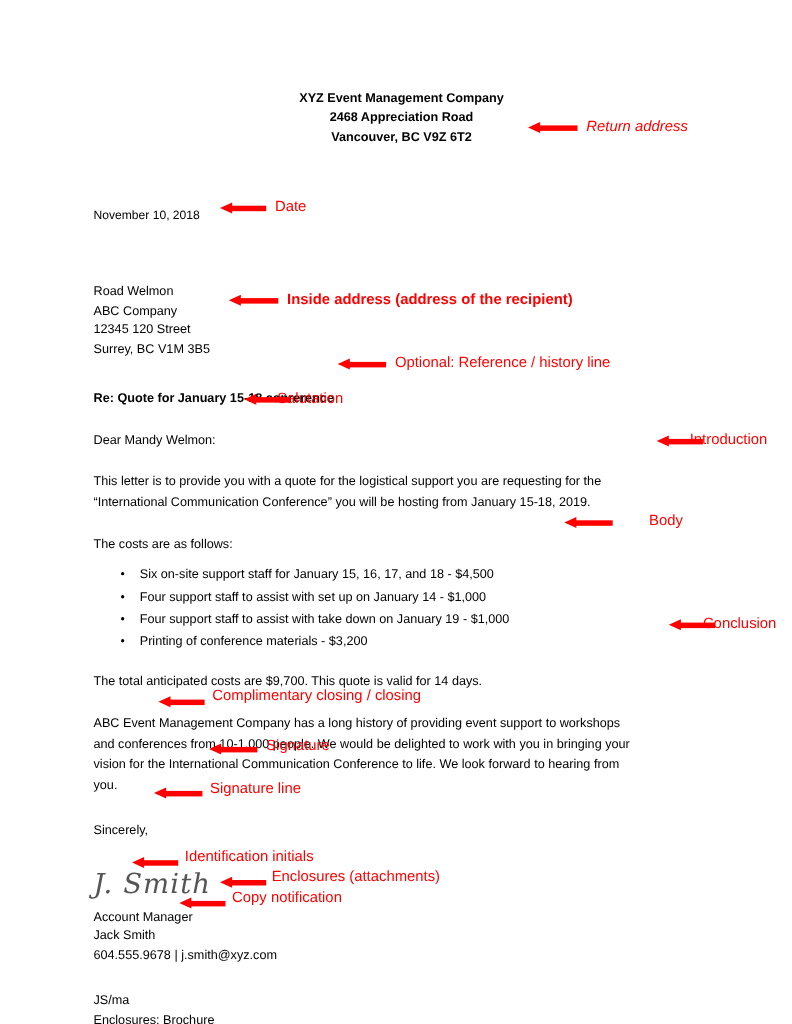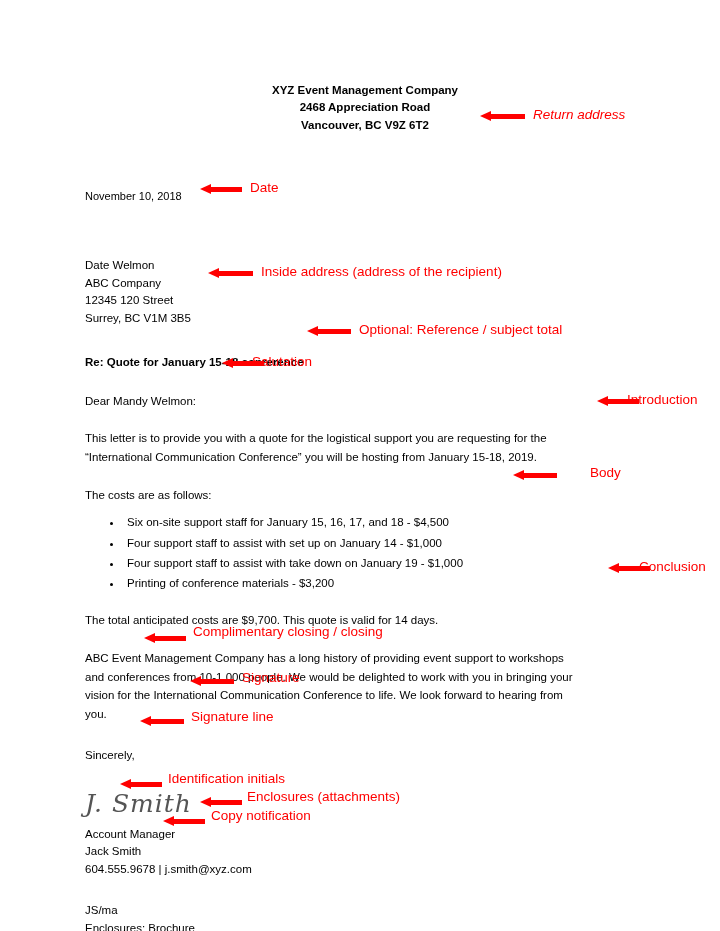--- a/index.html
+++ b/index.html
@@ -134,21 +134,21 @@
 
     <div class="return-address">
       <div>XYZ Event Management Company</div>
       <div>2468 Appreciation Road</div>
       <div>Vancouver, BC V9Z 6T2</div>
     </div>
 
     <div class="date-line">November 10, 2018</div>
 
     <div class="inside-address">
-      <div>Date Welmon</div>
+      <div>Road Welmon</div>
       <div>ABC Company</div>
       <div>12345 120 Street</div>
       <div>Surrey, BC V1M 3B5</div>
     </div>
 
     <div class="subject-line">Re: Quote for January 15-18 conrerence</div>
 
     <div class="salutation">Dear Mandy Welmon:</div>
 
     <div class="para">This letter is to provide you with a quote for the logistical support you are requesting for the “International Communication Conference” you will be hosting from January 15-18, 2019.</div>
@@ -193,27 +193,27 @@
   <div class="arrow" style="left:200px; top:184px; width:42px;">
     <div class="head"></div>
     <div class="shaft"></div>
   </div>
   <div class="annot" style="left:250px; top:181px;">Date</div>
 
   <div class="arrow" style="left:208px; top:268px; width:45px;">
     <div class="head"></div>
     <div class="shaft"></div>
   </div>
-  <div class="annot" style="left:261px; top:265px;">Inside address (address of the recipient)</div>
+  <div class="annot" style="left:261px; top:265px;font-weight:bold;">Inside address (address of the recipient)</div>
 
   <div class="arrow" style="left:307px; top:326px; width:44px;">
     <div class="head"></div>
     <div class="shaft"></div>
   </div>
-  <div class="annot" style="left:359px; top:323px;">Optional: Reference / subject total</div>
+  <div class="annot" style="left:359px; top:323px;">Optional: Reference / history line</div>
 
   <div class="arrow" style="left:222px; top:358px; width:42px;">
     <div class="head"></div>
     <div class="shaft"></div>
   </div>
   <div class="annot" style="left:252px; top:355px;">Salutation</div>
 
   <div class="arrow" style="left:597px; top:396px; width:42px;">
     <div class="head"></div>
     <div class="shaft"></div>

